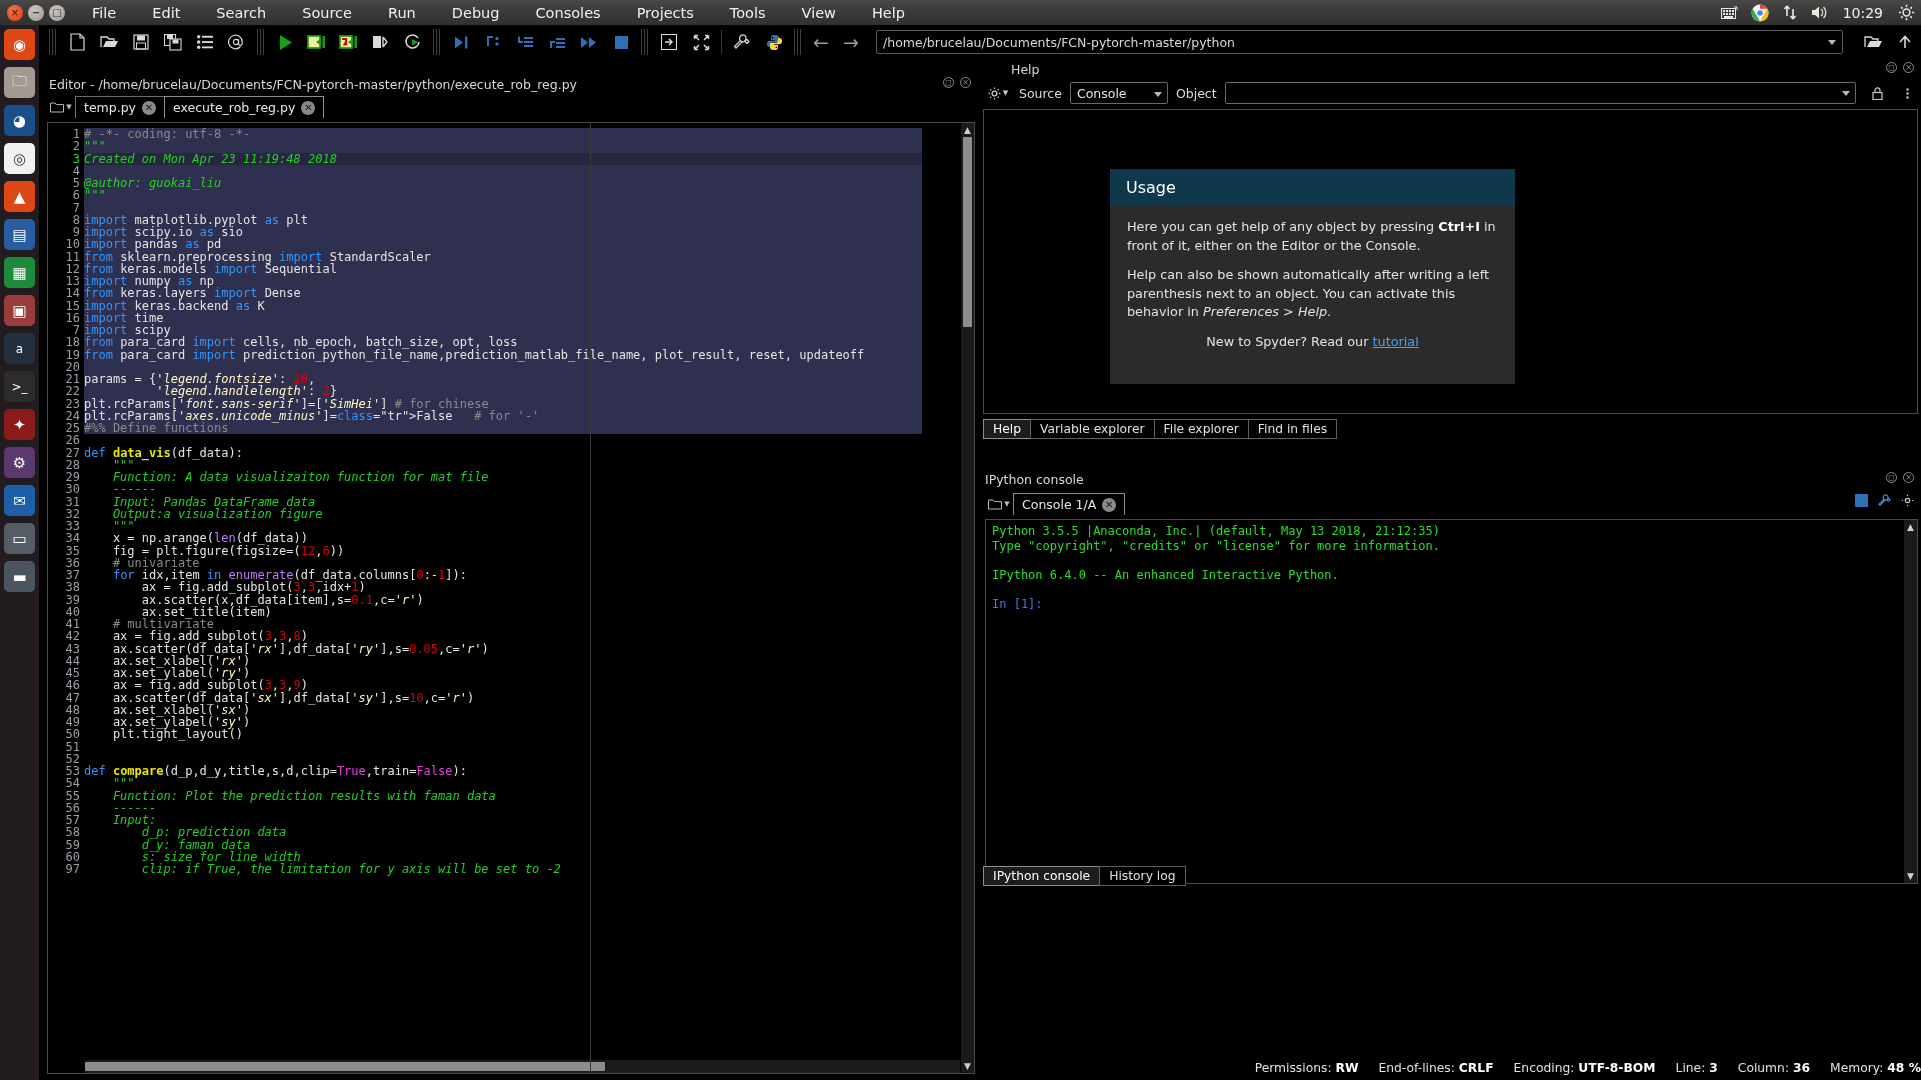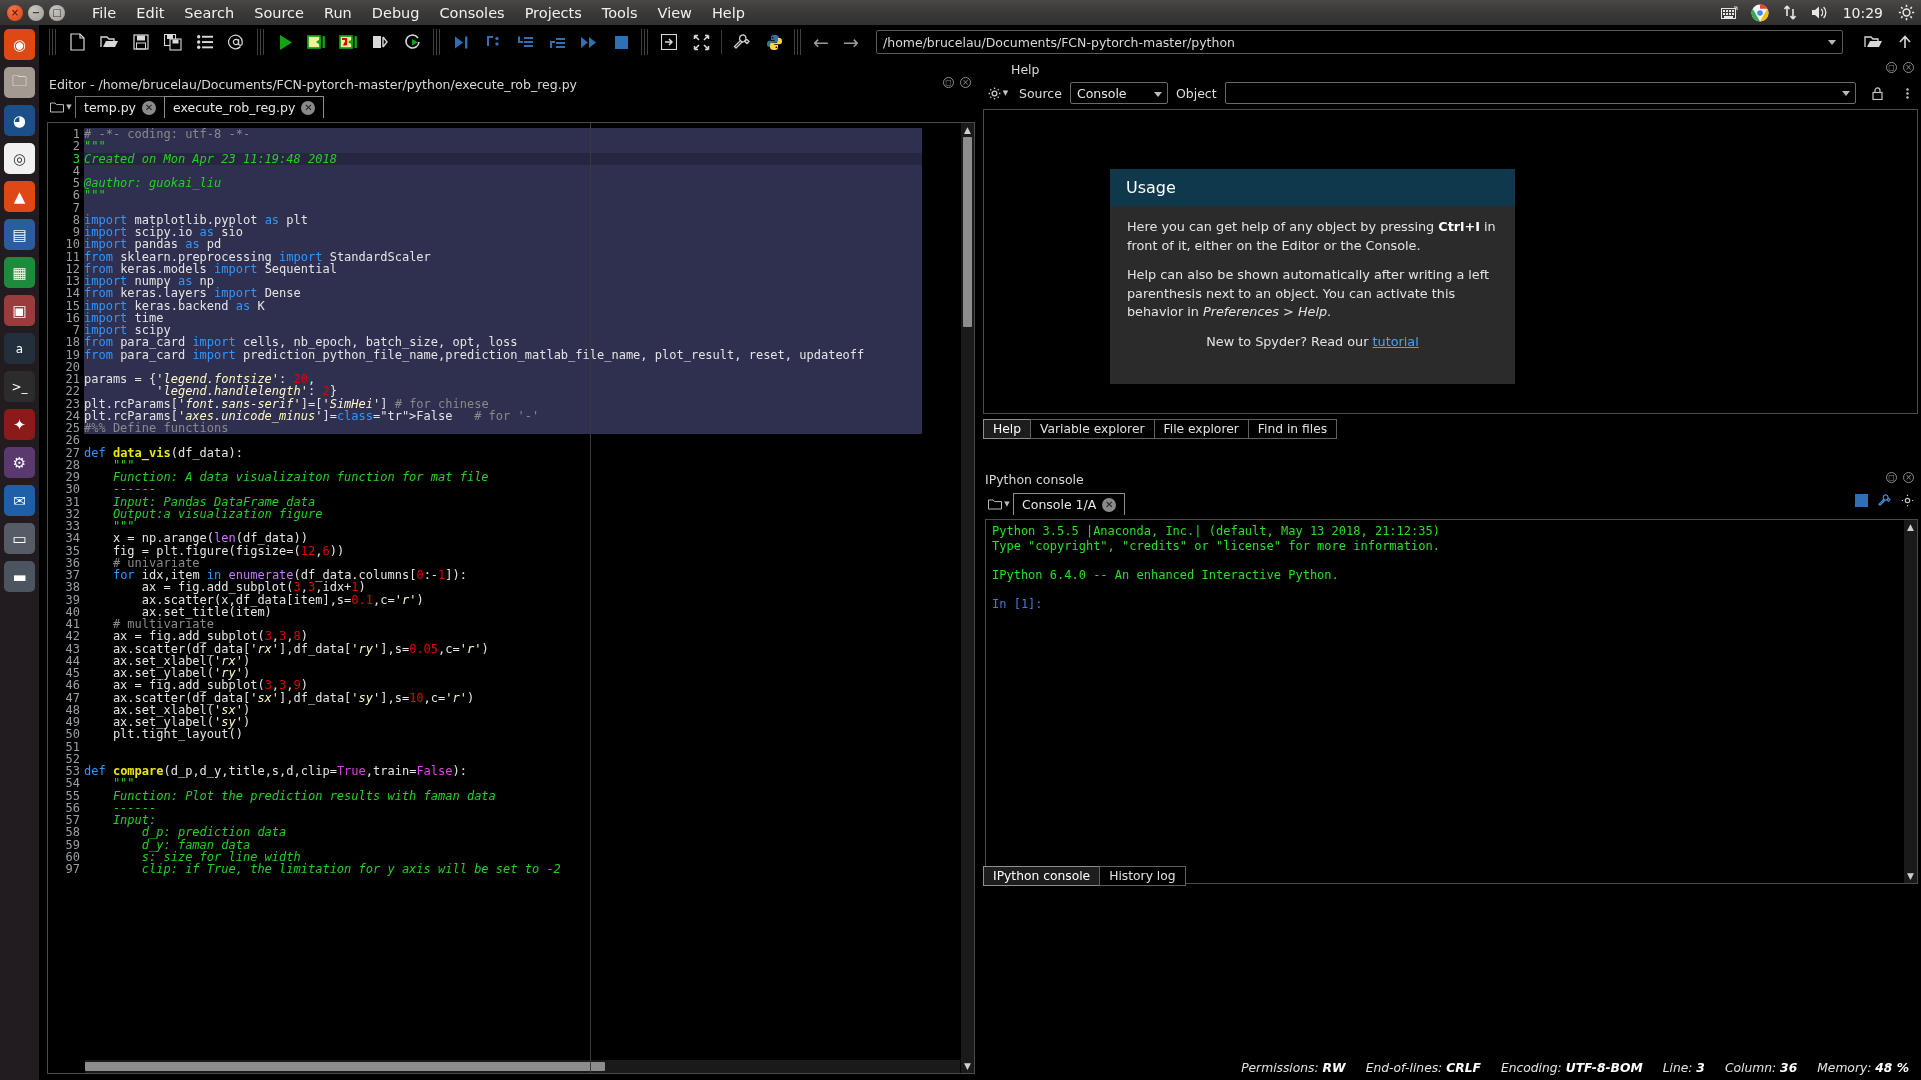--- a/index.html
+++ b/index.html
@@ -18,21 +18,21 @@
     display: flex; align-items: center;
     font-size: 14.5px; color: #e8e6e3;
   }
   .winbtns { display: flex; gap: 5px; padding: 0 9px 0 7px; align-items: center; }
   .wb { width: 16px; height: 16px; border-radius: 50%; position: relative;
         display: flex; align-items: center; justify-content: center;
         font-size: 10px; color: #3a3735; font-weight: bold; line-height: 1; }
   .wb.close { background: radial-gradient(circle at 35% 30%, #f5734a, #d9410d); color:#6b1f05;}
   .wb.min   { background: radial-gradient(circle at 35% 30%, #c8c4c0, #a19b96); }
   .wb.max   { background: radial-gradient(circle at 35% 30%, #c8c4c0, #a19b96); }
-  .menu { display: flex; align-items: center; gap: 0px; margin-left: 8px; }
+  .menu { display: flex; align-items: center; gap: 16px; margin-left: 8px; }
   .menu > span { padding: 2px 10px; color: #f2f0ee; font-size: 14.5px; cursor: default; }
   .tray { position: absolute; right: 6px; top: 0; height: 25px;
           display: flex; align-items: center; gap: 12px; }
   .tray .ti { width: 18px; height: 18px; display:flex; align-items:center; justify-content:center; }
   .clock { font-size: 14px; color: #f2f0ee; margin: 0 2px; }
 
   
   .launcher {
     position: absolute; left: 0; top: 25px; width: 39px; height: 1055px;
     background: rgba(37,30,35,0.93);
@@ -174,21 +174,21 @@
   .cons-body { position: absolute; left: 2px; top: 50px; width: 933px; height: 365px;
                background: #000; border: 1px solid #4a4a4a; display: flex; }
   .cons-text { flex: 1; padding: 4px 6px; font-family: "DejaVu Sans Mono", monospace;
                font-size: 12px; line-height: 14.5px; white-space: pre; }
   .cgreen { color: #2ade2a; }
   .cblue  { color: #3f7bd6; }
 
   
   .statusbar { position: absolute; left: 944px; bottom: 0; width: 938px; height: 24px;
                display: flex; align-items: center; justify-content: flex-end;
-               gap: 20px; color: #e2e2e2; font-size: 12.3px; padding-right: 12px; font-style: italic; }
+               gap: 20px; color: #e2e2e2; font-size: 12.3px; padding-right: 0; }
   .statusbar b { color: #ffffff; }
 </style>
 </head>
 <body>
 
 <div class="topbar">
   <div class="winbtns">
     <div class="wb close">×</div>
     <div class="wb min">−</div>
     <div class="wb max">□</div>

